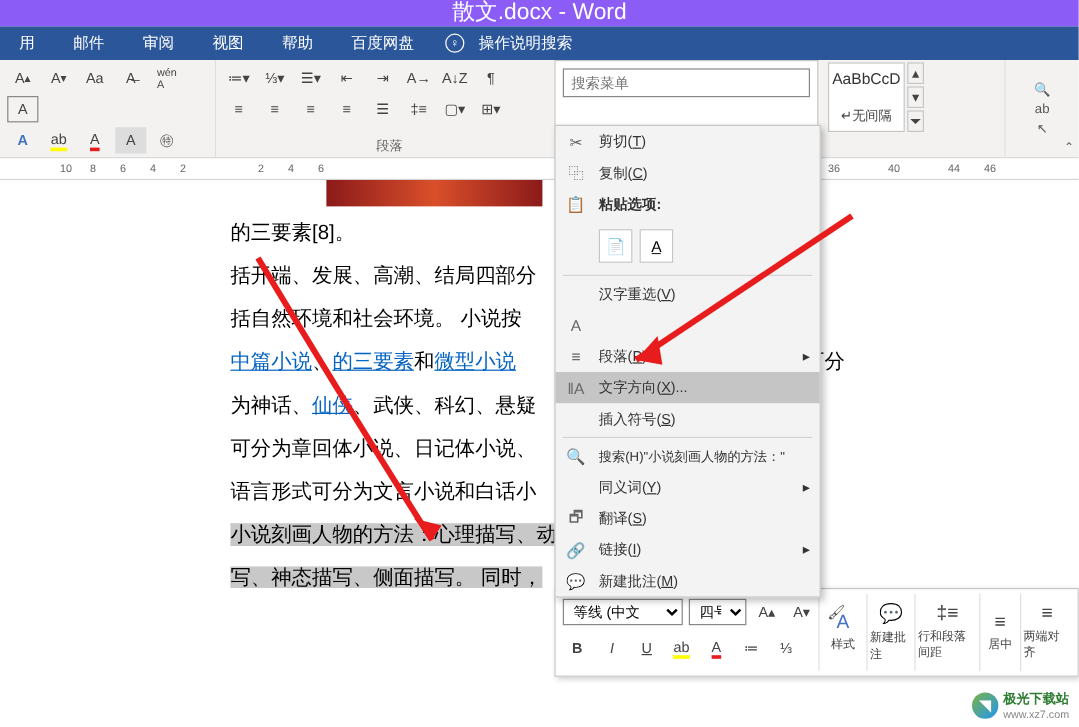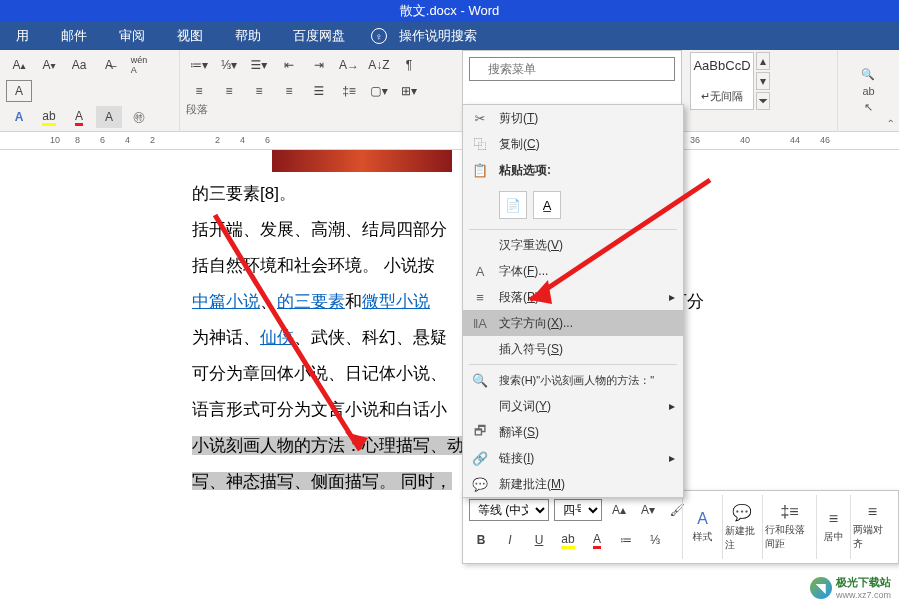--- a/index.html
+++ b/index.html
@@ -1,29 +1,29 @@
 <!DOCTYPE html>
 <html><head>
 <meta charset="utf-8">
 <style>
 *{box-sizing:border-box;margin:0;padding:0;font-family:"Microsoft YaHei",sans-serif}
 body{width:899px;height:606px;overflow:hidden;background:#fff;font-size:12px;position:relative}
-.titlebar{height:22px;background:#1d4ed8;color:#fff;text-align:center;line-height:22px;font-size:13px}
+.titlebar{height:22px;background:#8b5cf6;color:#fff;text-align:center;line-height:22px;font-size:19px}
 .tabbar{height:28px;background:#2b579a;display:flex;align-items:center;padding-left:4px;color:#fff;font-size:13px;gap:8px}
 .tab{padding:4px 12px;cursor:pointer}
 .help-icon{width:16px;height:16px;border:1.4px solid #fff;border-radius:50%;display:inline-flex;align-items:center;justify-content:center;font-size:10px;margin-left:6px;margin-right:4px}
 .ribbon{height:82px;background:#f3f2f1;border-bottom:1px solid #d4d4d4;display:flex;align-items:stretch;position:relative}
 .ribbon-group{border-right:1px solid #e1dfdd;display:flex;flex-direction:column;padding:4px 6px 2px}
 .rg-buttons{display:flex;flex-wrap:wrap;gap:4px;align-items:center}
 .rbtn{width:26px;height:22px;display:flex;align-items:center;justify-content:center;color:#444;font-size:12px;border:1px solid transparent;cursor:pointer}
 .font-group{width:180px}
 .para-group{width:290px}
-.para-label{font-size:11px;color:#666;margin-top:0}
+.para-label{text-align:center;font-size:11px;color:#666;margin-top:12px}
 .contextpane{position:absolute;left:462px;top:0px;width:220px;height:82px;background:#fff;border:1px solid #c6c6c6;display:flex;flex-direction:column}
-.search-box{margin:6px;height:24px;border:1px solid #888;padding:0 18px;font-size:12px}
+.search-box{margin:6px;height:24px;border:1px solid #888;padding:0 6px;font-size:12px}
 .styles-box{position:absolute;left:690px;top:2px;display:flex;gap:2px;align-items:flex-start}
 .style-item{width:64px;height:58px;border:1px solid #c6c6c6;display:flex;flex-direction:column;align-items:center;justify-content:center;font-size:11px;background:#fff;cursor:pointer}
 .style-preview{font-size:13px;color:#333}
 .style-name{color:#444;margin-top:16px}
 .edit-group{position:absolute;right:0;top:0;width:62px;height:82px;border-left:1px solid #e1dfdd;display:flex;flex-direction:column;align-items:center;justify-content:center;gap:4px;font-size:11px;color:#555}
 .ruler{height:18px;background:#fff;border-bottom:1px solid #d4d4d4;position:relative;font-size:9px;color:#666}
 .ruler-num{position:absolute;top:3px}
 .doc-area{position:relative;height:340px;overflow:hidden;background:#fff}
 .doc-page{position:absolute;left:192px;top:-10px;width:560px;font-family:"SimSun",serif;font-size:17px;line-height:36px;color:#000}
 .doc-page p{margin:0}
@@ -187,21 +187,20 @@
     <div class="paste-opt">📄</div>
     <div class="paste-opt">A̲</div>
   </div>
   <div class="ctx-sep"></div>
   <div class="ctx-row">
       <span class="ctx-icon"></span>
       <span class="ctx-label"><span>汉字重选(</span><span class="underline-a">V</span><span>)</span></span>
     </div>
   <div class="ctx-row">
       <span class="ctx-icon">A</span>
-      <span class="ctx-label"><span>字体(</span><span class="underline-a">F</span><span>)...</span></span>
     </div>
   <div class="ctx-row">
       <span class="ctx-icon">≡</span>
       <span class="ctx-label"><span>段落(</span><span class="underline-a">P</span><span>)...</span></span>
       <span>▸</span>
     </div>
   <div class="ctx-row hover">
       <span class="ctx-icon">‖A</span>
       <span class="ctx-label"><span>文字方向(</span><span class="underline-a">X</span><span>)...</span></span>
     </div>
@@ -238,21 +237,21 @@
   <path class="arrow-line" d="M15,15 Q90,140 160,250"></path>
   <polygon class="arrow-head" points="160,250 145,232 168,238"></polygon>
 </svg>
 <svg class="arrow" style="left:500px;top:170px" width="220" height="150">
   <path class="arrow-line" d="M210,10 Q120,70 30,130"></path>
   <polygon class="arrow-head" points="30,130 48,110 52,134"></polygon>
 </svg>
 
 <div class="mini-toolbar">
   <div class="mt-row">
-    <select class="mt-sel" style="width:80px"><option>等线 (中文</option></select>
+    <select class="mt-sel" style="width:100px"><option>等线 (中文</option></select>
     <select class="mt-sel" style="width:48px"><option>四号</option></select>
     <div class="mt-btn">A▴</div>
     <div class="mt-btn">A▾</div>
     <div class="mt-btn">🖌</div>
   </div>
   <div class="mt-row">
     <div class="mt-btn bold">B</div>
     <div class="mt-btn" style="font-style:italic">I</div>
     <div class="mt-btn" style="text-decoration:underline">U</div>
     <div class="mt-btn">

